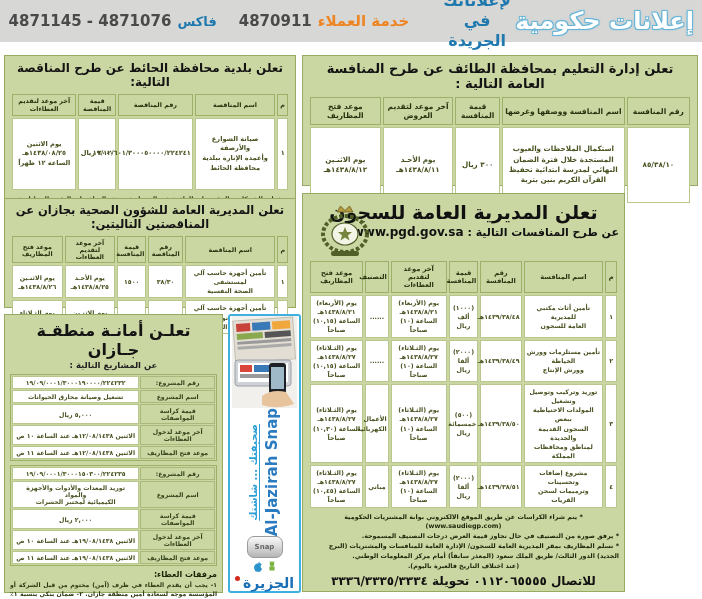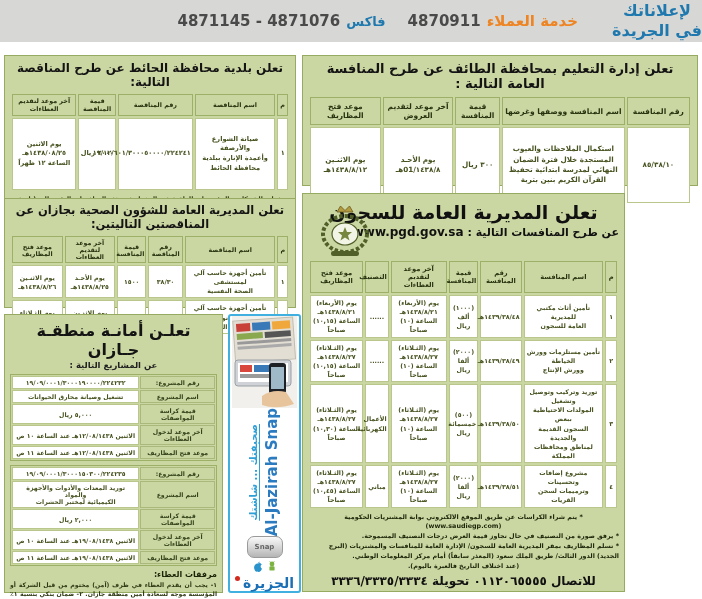--- a/index.html
+++ b/index.html
@@ -84,20 +84,21 @@
   .pnote{font-size:6.4px;font-weight:bold;color:#1c2408;text-align:right;line-height:1.55;}
   .pnote.center{text-align:center;}
   .contact{font-size:12px;font-weight:bold;color:#111;text-align:center;margin-top:2px;}
 </style>
 </head>
 <body>
 
 <div class="page">
 
   <div class="header">
+    <div class="brand">إعلانات حكومية</div>
     <div class="tagline">لإعلاناتك
 في الجريدة</div>
     <div class="hgroup">
       <span class="cs-label">خدمة العملاء</span>
       <span class="hnum">4870911</span>
     </div>
     <div class="hgroup">
       <span class="fax-label">فاكس</span>
       <span class="hnum">4871145 - 4871076</span>
     </div>
@@ -122,21 +123,21 @@
         <th>موعد فتح المظاريف</th>
       </tr>
       <tr>
         <td>٨٥/٣٨/١٠</td>
         <td>استكمال الملاحظات والعيوب
 المستجدة خلال فترة الضمان
 النهائي لمدرسة ابتدائية تحفيظ
 القرآن الكريم بنين بتربة</td>
         <td>٣٠٠ ريال</td>
         <td>يوم الأحـد
-١٤٣٨/٨/01هـ</td>
+١٤٣٨/٨/١١هـ</td>
         <td>يوم الاثنـين
 ١٤٣٨/٨/١٢هـ</td>
       </tr>
     </tbody>
       </table>
   </div>
 
   <div class="greenbox" id="hait-box">
     <div class="sec-title">تعلن بلدية محافظة الحائط عن طرح المناقصة التالية:</div>
     <table class="adtable">

